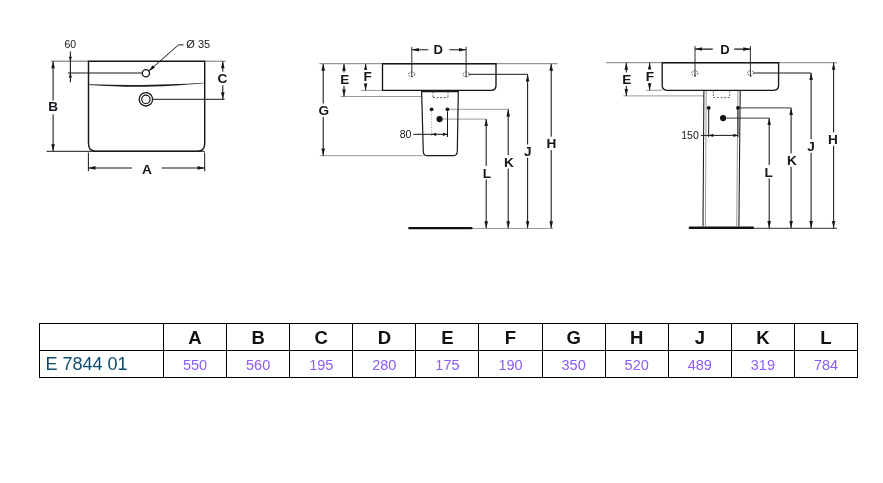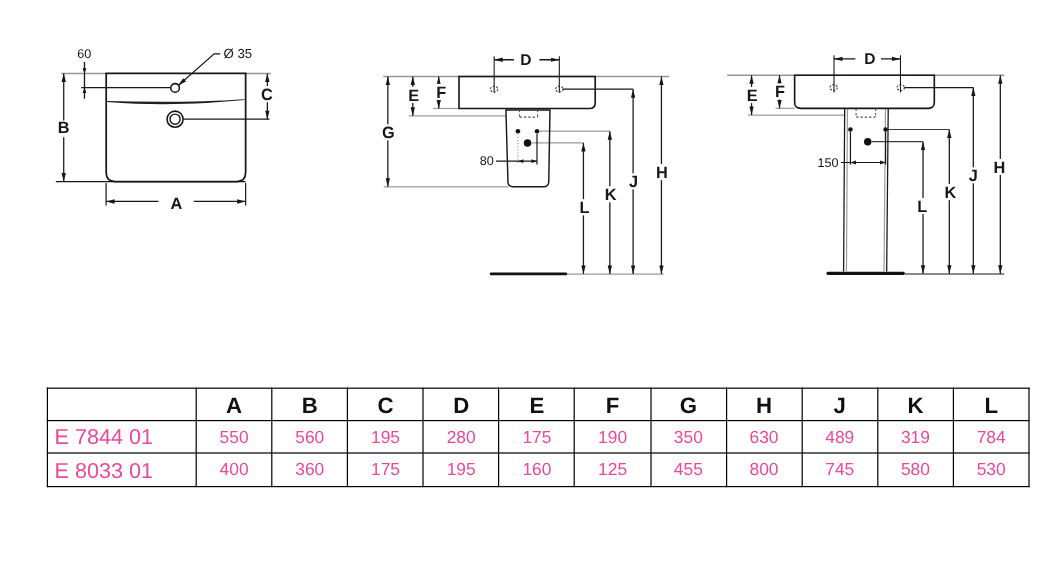--- a/index.html
+++ b/index.html
@@ -3,23 +3,23 @@
 <meta charset="utf-8">
 <style>
 html,body{margin:0;padding:0;background:#fff;width:883px;height:483px;overflow:hidden}
 body{font-family:"Liberation Sans",sans-serif}
 svg{position:absolute;left:0;top:0}
 svg text{font-family:"Liberation Sans",sans-serif;fill:#16161d}
 .lbl{font-weight:bold;font-size:13.6px}
 .lbd{font-weight:bold;font-size:13px}
 .sm{font-size:10.5px}
 table{position:absolute;left:39px;top:322.5px;border-collapse:collapse;table-layout:fixed;width:818px}
-td{border:1.8px solid #000;text-align:center;vertical-align:middle;font-size:14.5px;color:#ec4899;padding:1.5px 0 0 0;overflow:hidden}
+td{border:1.8px solid #000;text-align:center;vertical-align:middle;font-size:14.5px;color:#8b5cf6;padding:1.5px 0 0 0;overflow:hidden}
 td.hd{font-weight:bold;font-size:18.5px;padding-top:2px;color:#111}
-td.nm{text-align:left;padding-left:5.5px;font-size:18px;color:#ec4899}
+td.nm{text-align:left;padding-left:5.5px;font-size:18px;color:#0c4a6e}
 tr.r1{height:27px}tr.r2{height:27.8px}tr.r3{height:27.6px}
 </style>
 </head>
 <body>
 <svg width="883" height="310" viewBox="0 0 883 310">
 <defs>
 <marker id="m" markerWidth="9" markerHeight="6" refX="7.3" refY="2.6" orient="auto-start-reverse" markerUnits="userSpaceOnUse">
 <path d="M0.2,0.8 L7.3,2.6 L0.2,4.4 Z" fill="#16161d"></path>
 </marker>
 </defs>
@@ -210,33 +210,19 @@
       </tr>
 <tr class="r2">
         <td class="nm">E 7844 01</td>
         <td>550</td>
         <td>560</td>
         <td>195</td>
         <td>280</td>
         <td>175</td>
         <td>190</td>
         <td>350</td>
-        <td>630</td>
+        <td>520</td>
         <td>489</td>
         <td>319</td>
         <td>784</td>
       </tr>
-<tr class="r3">
-        <td class="nm">E 8033 01</td>
-        <td>400</td>
-        <td>360</td>
-        <td>175</td>
-        <td>195</td>
-        <td>160</td>
-        <td>125</td>
-        <td>455</td>
-        <td>800</td>
-        <td>745</td>
-        <td>580</td>
-        <td>530</td>
-      </tr>
 </tbody>
   </table>
 
 </body></html>

